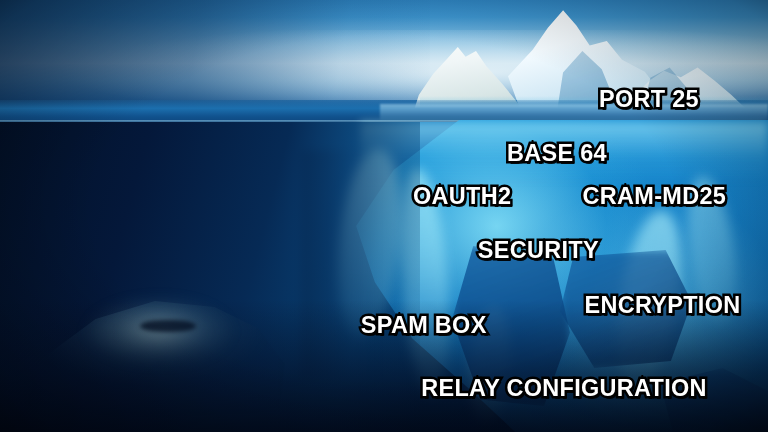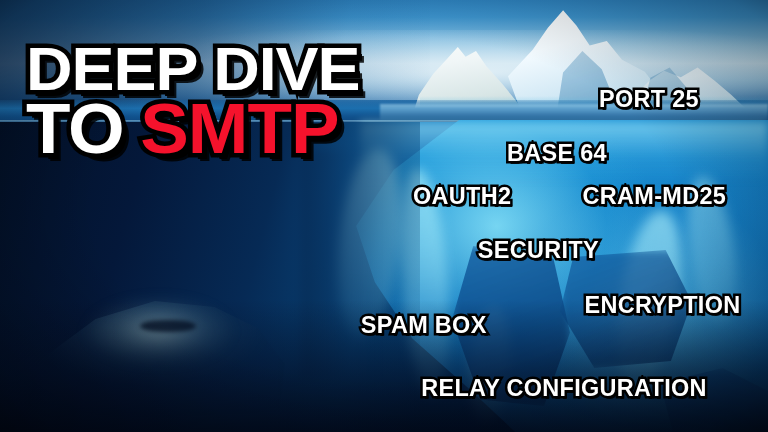--- a/index.html
+++ b/index.html
@@ -319,24 +319,20 @@
   <div class="layer" id="berg-top-glow"></div>
   <div class="layer" id="berg-left-edge"></div>
 
   <div class="layer" id="water-left-dark"></div>
   <div class="layer" id="dark-shape"></div>
   <div class="layer" id="dark-shape-core"></div>
   <div class="layer" id="dark-shape-mouth"></div>
   <div class="layer" id="water-bottom-dark"></div>
   <div class="layer" id="vignette"></div>
 
-  <div id="title-block">
-    <div class="title-line" id="line-deep-dive">DEEP DIVE</div>
-    <div class="title-line" id="line-to-smtp"><span id="word-to">TO</span><span id="word-smtp">SMTP</span></div>
-  </div>
 
   <div class="berg-label" id="label-port-25">PORT 25</div>
 
   <div class="berg-label" id="label-base-64">BASE 64</div>
 
   <div class="berg-label" id="label-oauth2">OAUTH2</div>
 
   <div class="berg-label" id="label-cram-md25">CRAM-MD25</div>
 
   <div class="berg-label" id="label-security">SECURITY</div>

